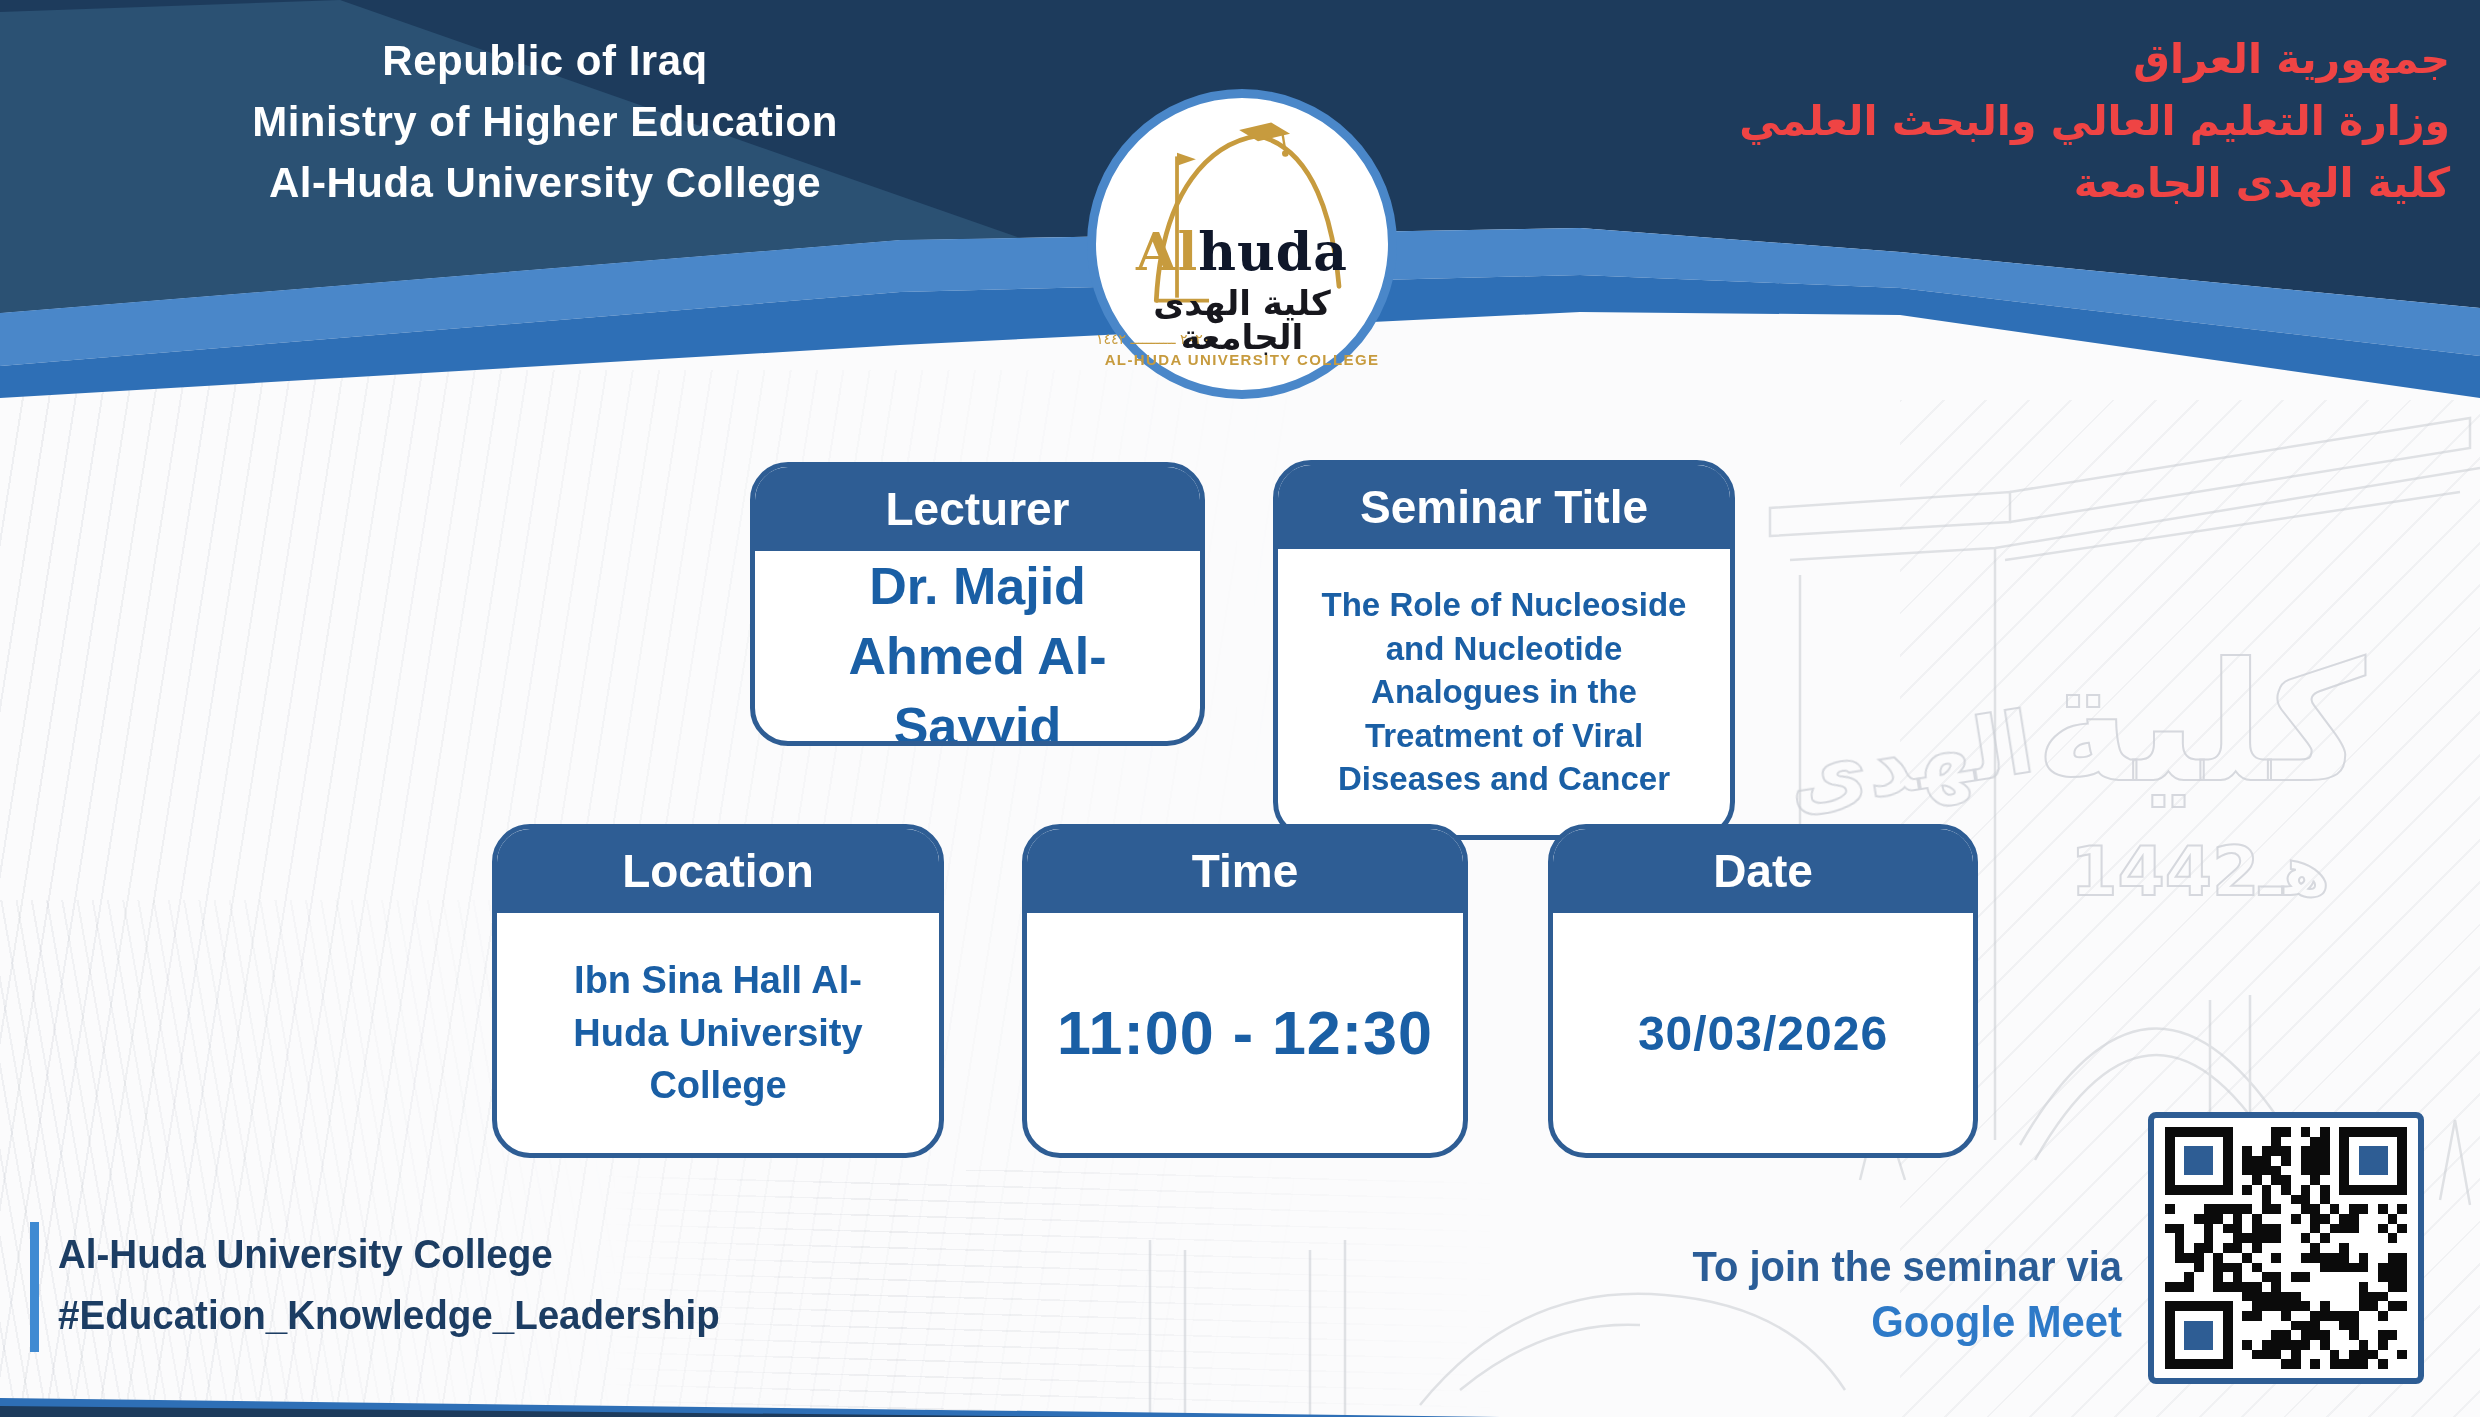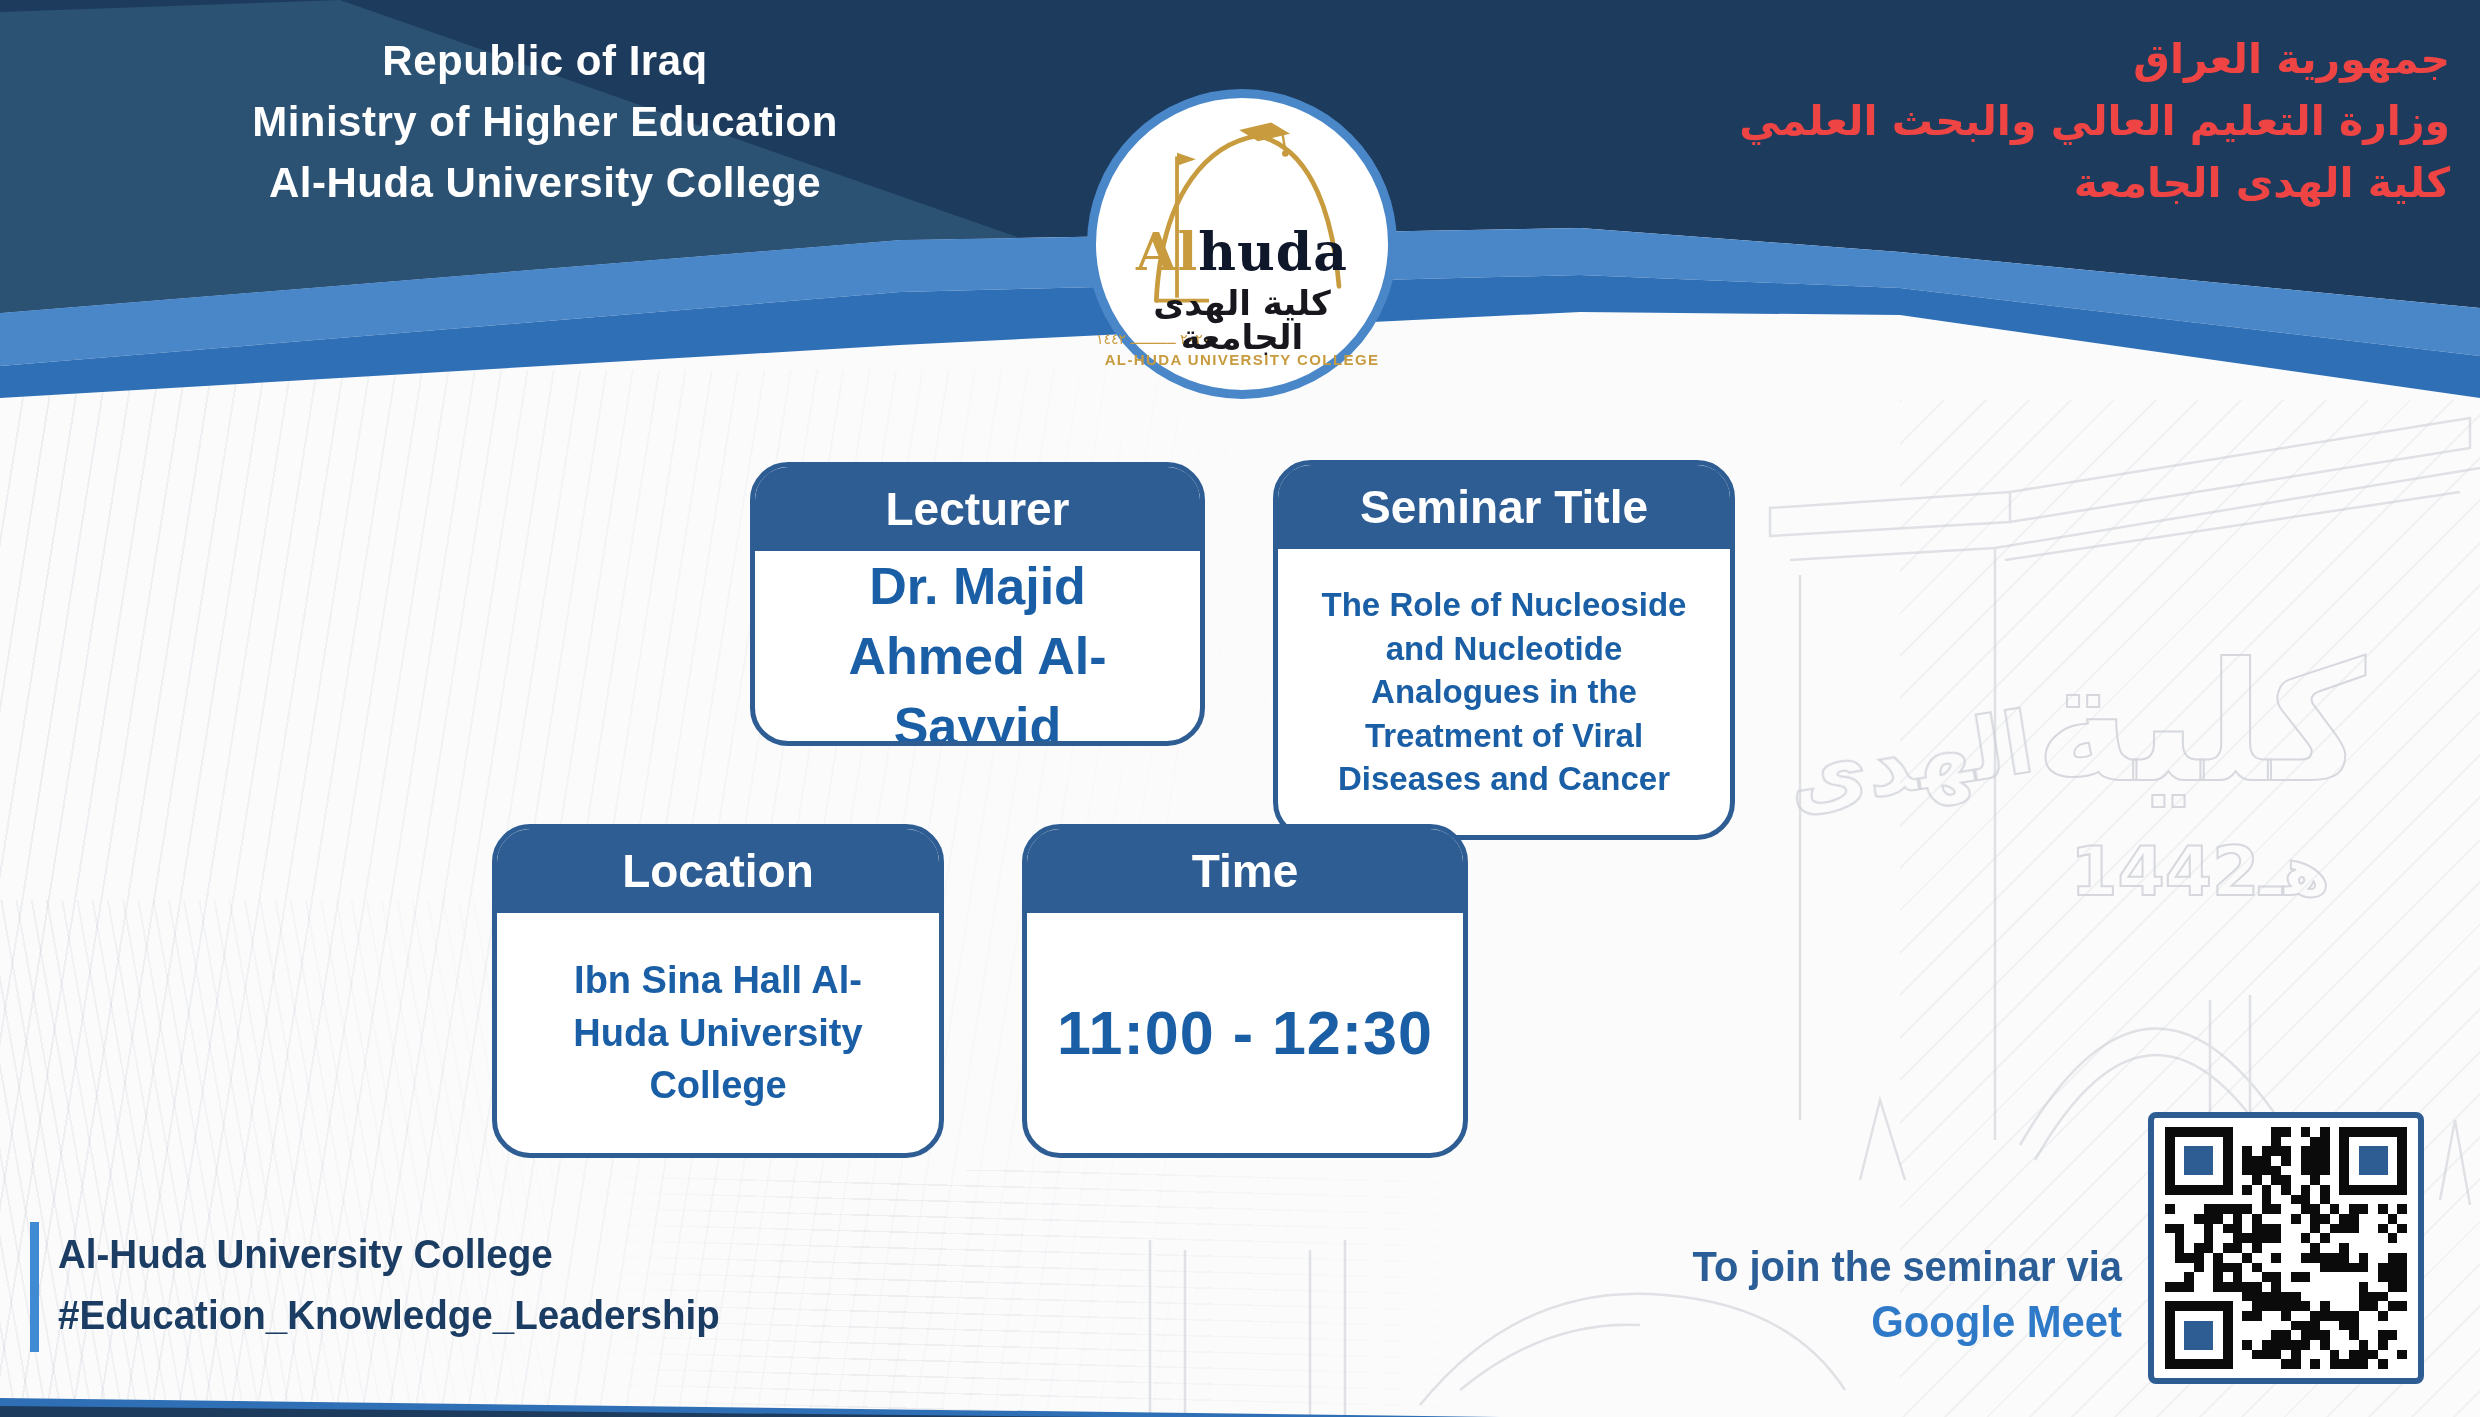--- a/index.html
+++ b/index.html
@@ -176,20 +176,26 @@
       </div>
   </div>
 
   <div class="card card-time">
     <div class="card-header">Time</div>
     <div class="card-body">
         <span>11:00 - 12:30</span>
       </div>
   </div>
 
+  <div class="card card-date">
+    <div class="card-header">Date</div>
+    <div class="card-body">
+        <span>30/03/2026</span>
+      </div>
+  </div>
 
   <div class="accent-bar"></div>
   <div class="footer-left">
     <div>Al-Huda University College</div>
     <div>#Education_Knowledge_Leadership</div>
   </div>
 
   <div class="footer-right">
     <span class="join1">To join the seminar via</span>
     <span class="join2">Google Meet</span>

